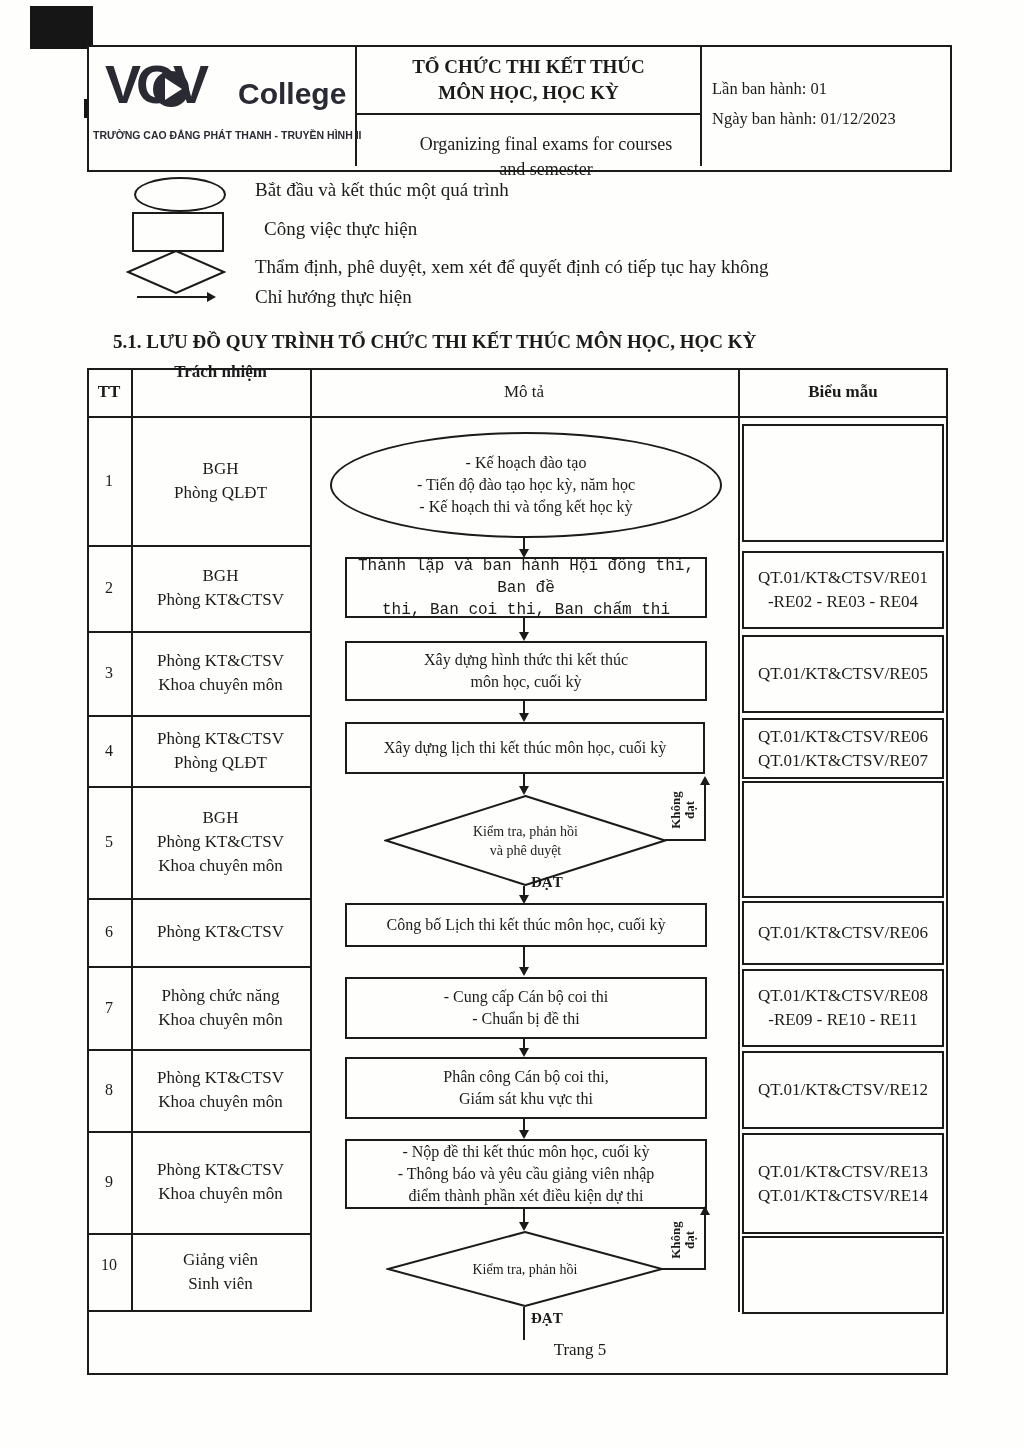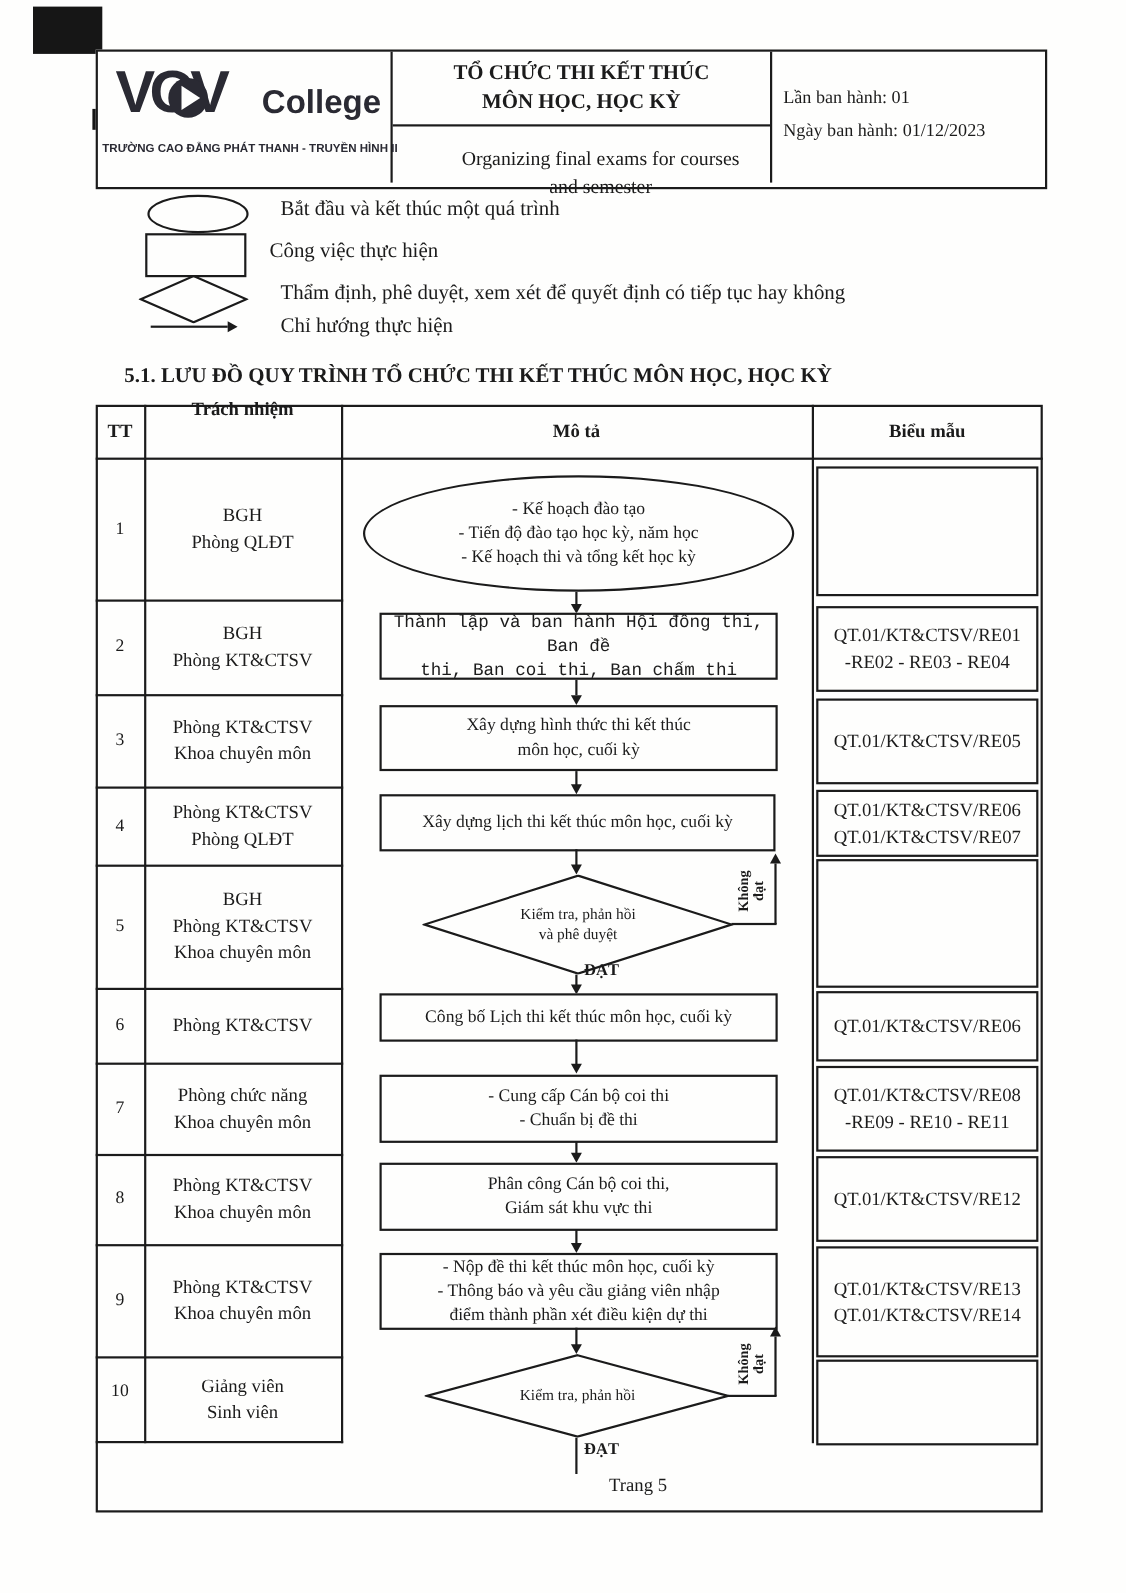--- a/index.html
+++ b/index.html
@@ -53,21 +53,21 @@
     <div class="abs" style="left:613px;top:0;width:244px;height:119px;">
       <div class="abs" style="left:10px;top:32px;font-size:16.5px;">Lần ban hành: 01</div>
       <div class="abs" style="left:10px;top:62px;font-size:16.5px;">Ngày ban hành: 01/12/2023</div>
     </div>
   </div>
 
   <div class="abs" style="left:134px;top:177px;width:88px;height:31px;border:2px solid #1b1b1b;border-radius:50%;"></div>
   <div class="abs legend-label" style="left:255px;top:179px;">Bắt đầu và kết thúc một quá trình</div>
 
   <div class="abs" style="left:132px;top:212px;width:88px;height:36px;border:2px solid #1b1b1b;"></div>
-  <div class="abs legend-label" style="left:245px;top:218px;text-align:right;">Công việc thực hiện</div>
+  <div class="abs legend-label" style="left:264px;top:218px;text-align:right;">Công việc thực hiện</div>
 
   <svg class="abs" style="left:126px;top:250px;" width="100" height="44" viewBox="0 0 100 44">
     <polygon points="50,1 98,22 50,43 2,22" fill="none" stroke="#1b1b1b" stroke-width="2"></polygon>
   </svg>
   <div class="abs legend-label" style="left:255px;top:256px;">Thẩm định, phê duyệt, xem xét để quyết định có tiếp tục hay không</div>
 
   <div class="abs hline" style="left:137px;top:296px;width:70px;"></div>
   <div class="abs ah-right" style="left:207px;top:292px;"></div>
   <div class="abs legend-label" style="left:255px;top:286px;">Chỉ hướng thực hiện</div>
 
@@ -76,21 +76,21 @@
   <div class="abs" style="left:87px;top:368px;width:857px;height:1003px;border:2px solid #1b1b1b;"></div>
 
   <div class="abs vline" style="left:131px;top:368px;height:944px;"></div>
   <div class="abs vline" style="left:310px;top:368px;height:944px;"></div>
   <div class="abs vline" style="left:738px;top:368px;height:944px;"></div>
 
   <div class="abs hline" style="left:87px;top:416px;width:861px;"></div>
 
   <div class="abs cellc" style="left:87px;top:368px;width:44px;height:48px;font-size:17px;font-weight:bold;">TT</div>
   <div class="abs cellc" style="left:131px;top:348px;width:179px;height:48px;font-size:17px;font-weight:bold;">Trách nhiệm</div>
-  <div class="abs cellc" style="left:310px;top:368px;width:428px;height:48px;font-size:17px;font-weight:bold;border-radius:22px;">Mô tả</div>
+  <div class="abs cellc" style="left:310px;top:368px;width:428px;height:48px;font-size:17px;font-weight:normal;border-radius:22px;">Mô tả</div>
   <div class="abs cellc" style="left:738px;top:368px;width:210px;height:48px;font-size:17px;font-weight:bold;">Biểu mẫu</div>
 
   <div class="abs hline" style="left:87px;top:545px;width:225px;"></div>
   <div class="abs hline" style="left:87px;top:631px;width:225px;"></div>
   <div class="abs hline" style="left:87px;top:715px;width:225px;"></div>
   <div class="abs hline" style="left:87px;top:786px;width:225px;"></div>
   <div class="abs hline" style="left:87px;top:898px;width:225px;"></div>
   <div class="abs hline" style="left:87px;top:966px;width:225px;"></div>
   <div class="abs hline" style="left:87px;top:1049px;width:225px;"></div>
   <div class="abs hline" style="left:87px;top:1131px;width:225px;"></div>

